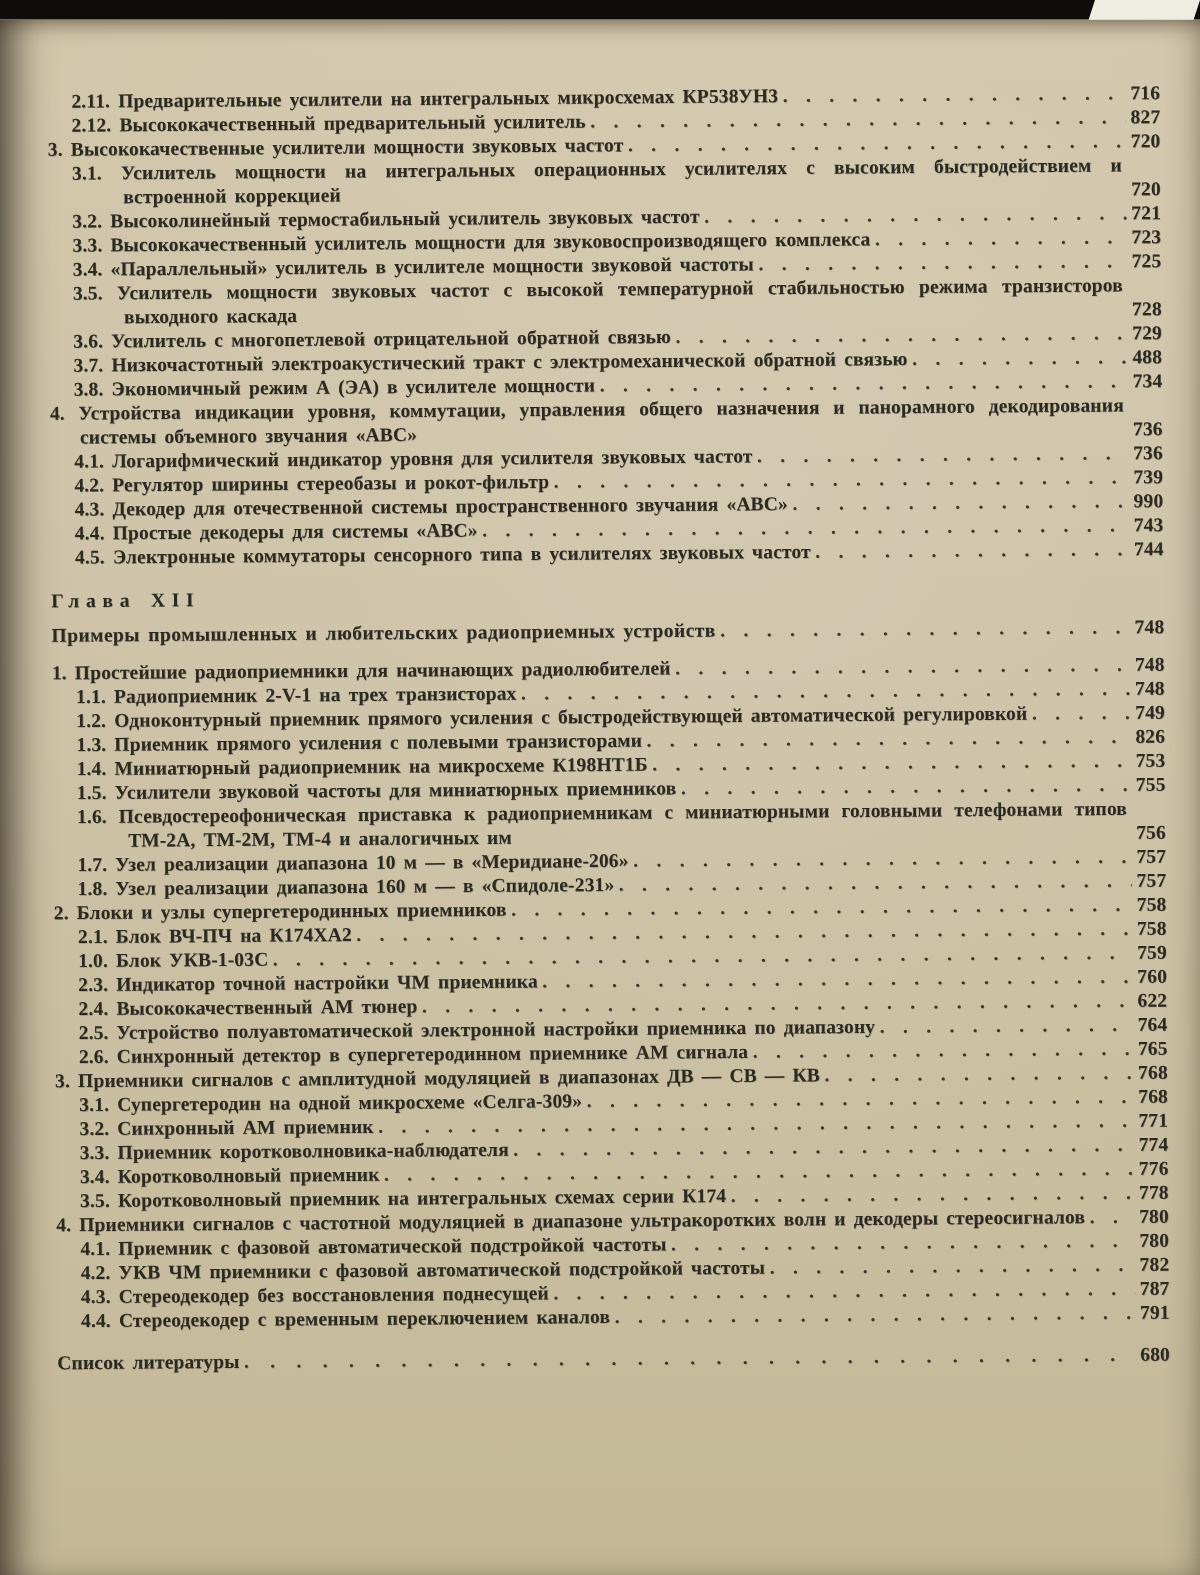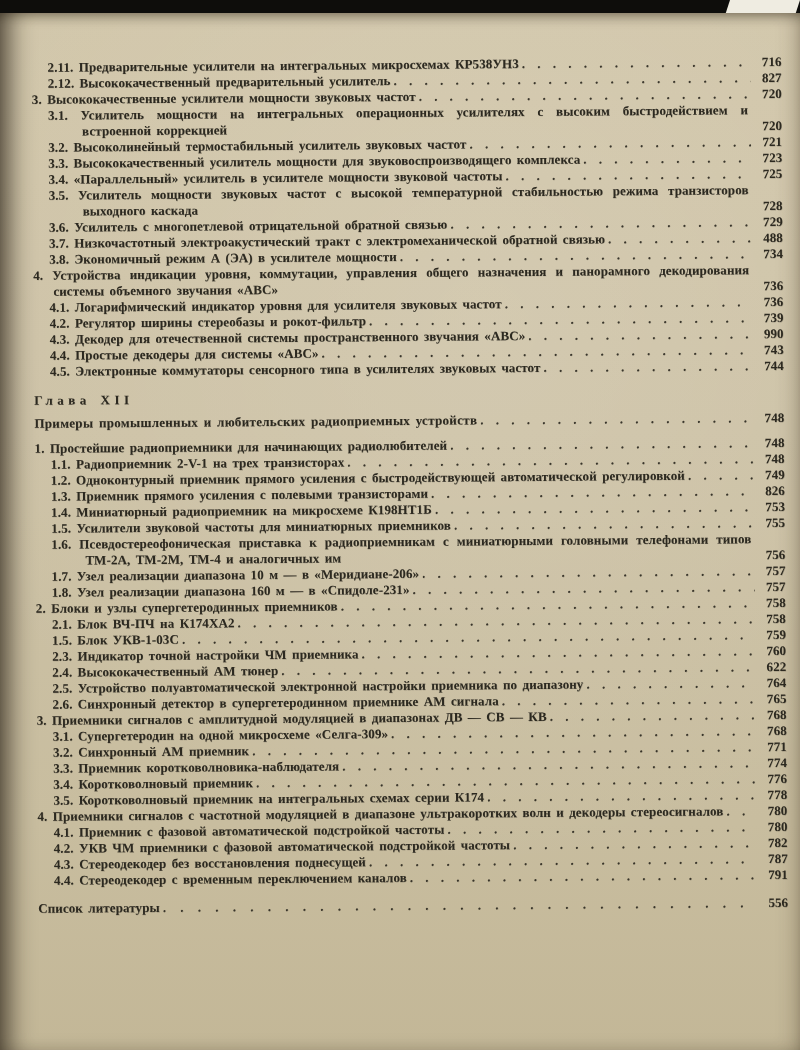--- a/index.html
+++ b/index.html
@@ -35,21 +35,21 @@
   .lv1{margin-left:16px;}
   .lv1>.label{padding-left:34px;text-indent:-34px;}
   .dots{
     flex:1 1 0;min-width:0;overflow:hidden;white-space:nowrap;
     margin:0 3px;opacity:0.92;
   }
   .dots::after{
     content:". . . . . . . . . . . . . . . . . . . . . . . . . . . . . . . . . . . . . . . . . . . . . . . . . . . . . . . . . . . . . . . . . . . . . . . . . . . . . . . . . . . . . . . . . . . . . . . . . . . .";
     word-spacing:7px;letter-spacing:1px;
   }
-  .pg{flex:0 0 auto;min-width:28px;text-align:right;}
+  .pg{flex:0 0 auto;min-width:28px;text-align:left;}
   .chapter-head{margin-top:13px;}
   .kicker{letter-spacing:4.5px;margin-bottom:7px;}
   .chapter-title{margin-bottom:9px;}
   .chapter-title .label{letter-spacing:0.3px;}
   .biblio{margin-top:12px;}
   .biblio .dots::after{word-spacing:9px;}
 </style>
 </head>
 <body>
 
@@ -205,21 +205,21 @@
     <span class="label">2. Блоки и узлы супергетеродинных приемников</span>
     <span class="dots"></span>
     <span class="pg">758</span>
   </div>
         <div class="entry lv1">
     <span class="label">2.1. Блок ВЧ-ПЧ на К174ХА2</span>
     <span class="dots"></span>
     <span class="pg">758</span>
   </div>
         <div class="entry lv1">
-    <span class="label">1.5. Блок УКВ-1-03С</span>
+    <span class="label">1.0. Блок УКВ-1-03С</span>
     <span class="dots"></span>
     <span class="pg">759</span>
   </div>
         <div class="entry lv1">
     <span class="label">2.3. Индикатор точной настройки ЧМ приемника</span>
     <span class="dots"></span>
     <span class="pg">760</span>
   </div>
         <div class="entry lv1">
     <span class="label">2.4. Высококачественный АМ тюнер</span>
@@ -289,17 +289,17 @@
         <div class="entry lv1">
     <span class="label">4.4. Стереодекодер с временным переключением каналов</span>
     <span class="dots"></span>
     <span class="pg">791</span>
   </div>
       </div>
 
     <div class="entry lv0 biblio">
       <span class="label">Список литературы</span>
       <span class="dots"></span>
-      <span class="pg">556</span>
+      <span class="pg">680</span>
     </div>
 
   </div>
 </div>
 
 </body></html>

